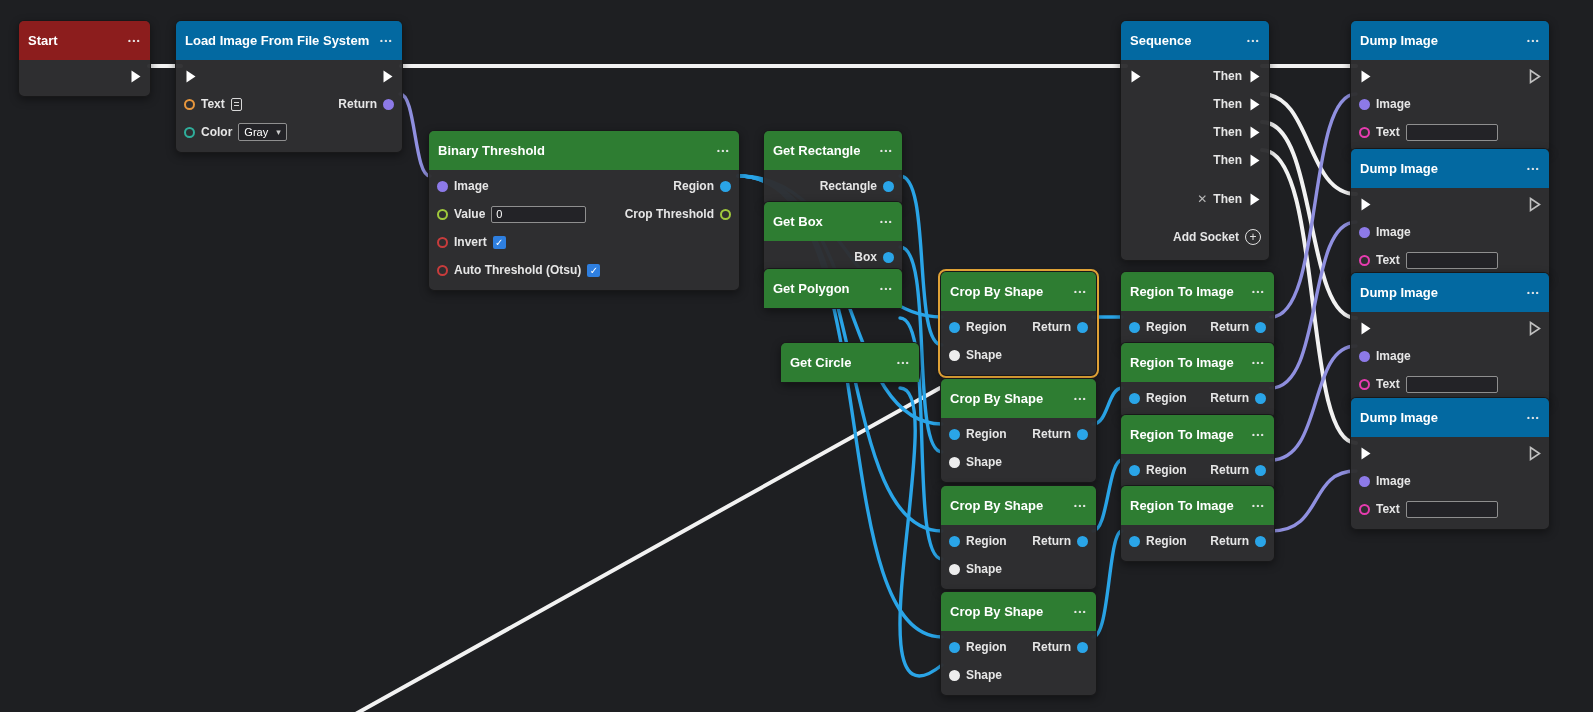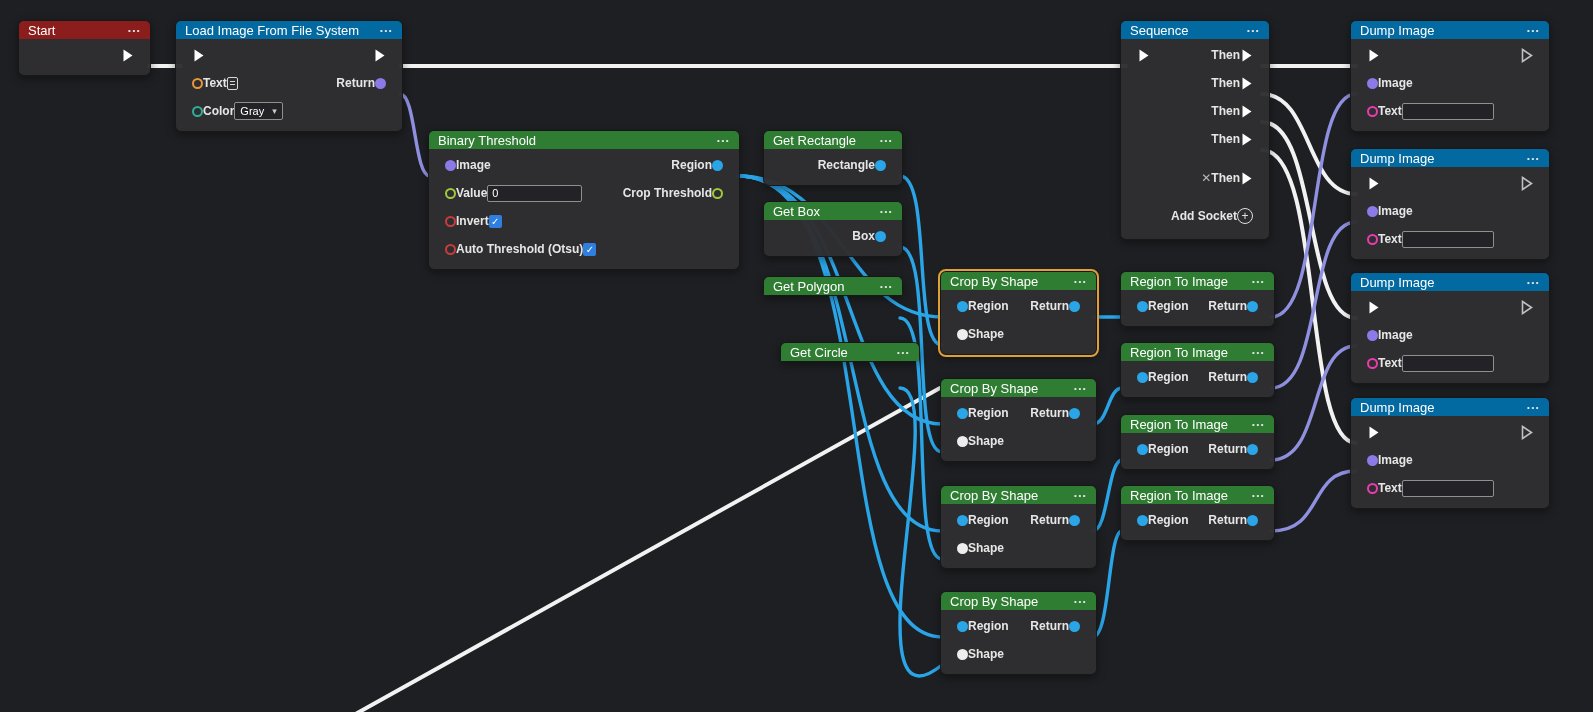--- a/index.html
+++ b/index.html
@@ -1,28 +1,28 @@
 <!DOCTYPE html>
 <html><head>
 <meta charset="utf-8">
 <style>
 *{box-sizing:border-box;margin:0;padding:0}
 body{width:1593px;height:712px;background:#1e1f22;font-family:"Liberation Sans",sans-serif;overflow:hidden}
 #canvas{position:relative;width:1593px;height:712px}
 #wires{position:absolute;left:0;top:0;z-index:1}
 .node{position:absolute;z-index:2;background:rgba(46,46,49,.97);border:1px solid rgba(0,0,0,.45);border-radius:6px;box-shadow:0 3px 9px rgba(0,0,0,.4);color:#e6e6e6}
 .node.selected{outline:2px solid #dfa136}
-.hdr{height:18px;display:flex;align-items:center;justify-content:space-between;padding:0 9px;border-radius:5px 5px 0 0;color:#fff;font-size:13px;font-weight:400}
+.hdr{height:39px;display:flex;align-items:center;justify-content:space-between;padding:0 9px;border-radius:5px 5px 0 0;color:#fff;font-size:13px;font-weight:700}
 .dots{font-size:8px;letter-spacing:1.5px;color:#e8e8e8;cursor:pointer}
 .hdr-red{background:#8c1d1d}
 .hdr-blue{background:#0369a1}
 .hdr-green{background:#2e7d32}
 .hdr-gray{background:#0369a1}
 .body{padding:2px 0 6px}
-.row{height:28px;display:flex;align-items:center;padding:0 16px;font-size:12px;font-weight:700;color:#e6e6e6}
+.row{height:28px;display:flex;align-items:center;gap:6px;padding:0 8px;font-size:12px;font-weight:700;color:#e6e6e6}
 .row.right{justify-content:flex-end}
 .grow{flex:1}
 .sock{width:11px;height:11px;border-radius:50%;flex:none}
 .ring{border:2px solid currentColor}
 .fill{border:2px solid currentColor;background:currentColor}
 .c-image{color:#8d7ae8}
 .c-region{color:#2aa5e8}
 .c-file{color:#e8973d}
 .c-colorsock{color:#2fae9b}
 .c-num{color:#a0c93c}
@@ -185,21 +185,21 @@
       <span class="dots">•••</span>
     </div>
     <div class="body">
       <div class="row right">
         <span>Box</span>
         <span class="sock fill c-region"></span>
       </div>
     </div>
   </div>
 
-  <div class="node" style="left:763px;top:276px;width:140px">
+  <div class="node" style="left:763px;top:268px;width:140px">
     <div class="hdr hdr-green">
       <span>Get Polygon</span>
       <span class="dots">•••</span>
     </div>
   </div>
 
   <div class="node" style="left:780px;top:342px;width:140px">
     <div class="hdr hdr-green">
       <span>Get Circle</span>
       <span class="dots">•••</span>

